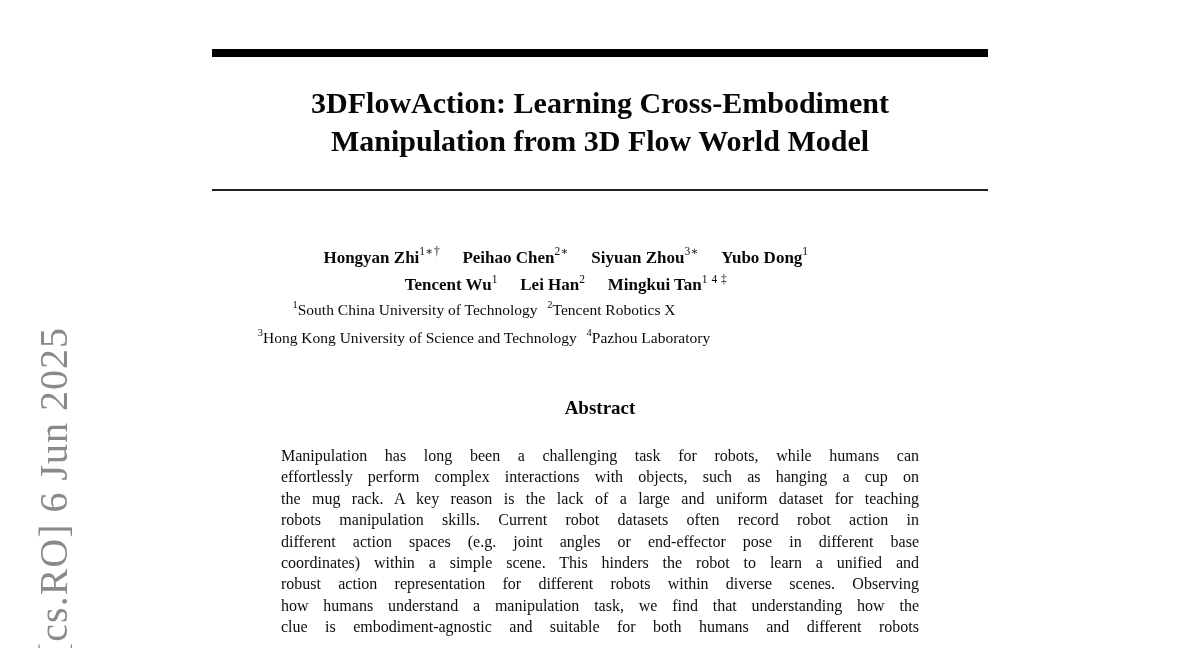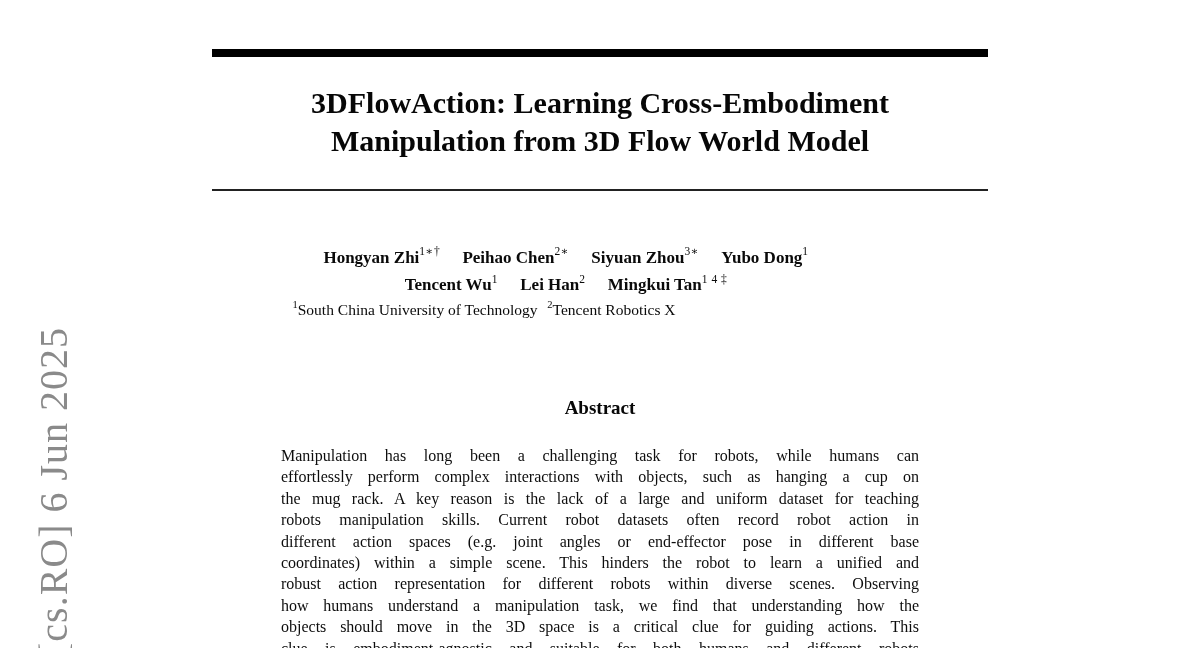--- a/index.html
+++ b/index.html
@@ -154,30 +154,33 @@
       <span class="author"><span>Lei Han</span><sup class="a-sup">2</sup></span>
       <span class="author"><span>Mingkui Tan</span><sup class="a-sup">1 4 ‡</sup></span>
     </div>
   </div>
 
   <div class="affil-block">
     <div>
       <span class="affil"><sup class="f-sup">1</sup><span>South China University of Technology</span></span>
       <span class="affil"><sup class="f-sup">2</sup><span>Tencent Robotics X</span></span>
     </div>
+    <div>
+      <span class="affil"><sup class="f-sup">3</sup><span>Hong Kong University of Science and Technology</span></span>
+      <span class="affil"><sup class="f-sup">4</sup><span>Pazhou Laboratory</span></span>
+    </div>
   </div>
 
   <div class="abstract-heading">Abstract</div>
 
   <div class="abstract-body">
     <div class="abs-line">Manipulation has long been a challenging task for robots, while humans can</div>
     <div class="abs-line">effortlessly perform complex interactions with objects, such as hanging a cup on</div>
     <div class="abs-line">the mug rack. A key reason is the lack of a large and uniform dataset for teaching</div>
     <div class="abs-line">robots manipulation skills. Current robot datasets often record robot action in</div>
     <div class="abs-line"><span>different action spaces (</span><span class="em">e.g.</span><span> joint angles or end-effector pose in different base</span></div>
     <div class="abs-line">coordinates) within a simple scene. This hinders the robot to learn a unified and</div>
     <div class="abs-line">robust action representation for different robots within diverse scenes. Observing</div>
     <div class="abs-line">how humans understand a manipulation task, we find that understanding how the</div>
-    <div class="abs-line">objects should move in the 3D space is a critical clue for guiding actions. This</div>
     <div class="abs-line">clue is embodiment-agnostic and suitable for both humans and different robots</div>
   </div>
 
 </div>
 
 </body></html>

